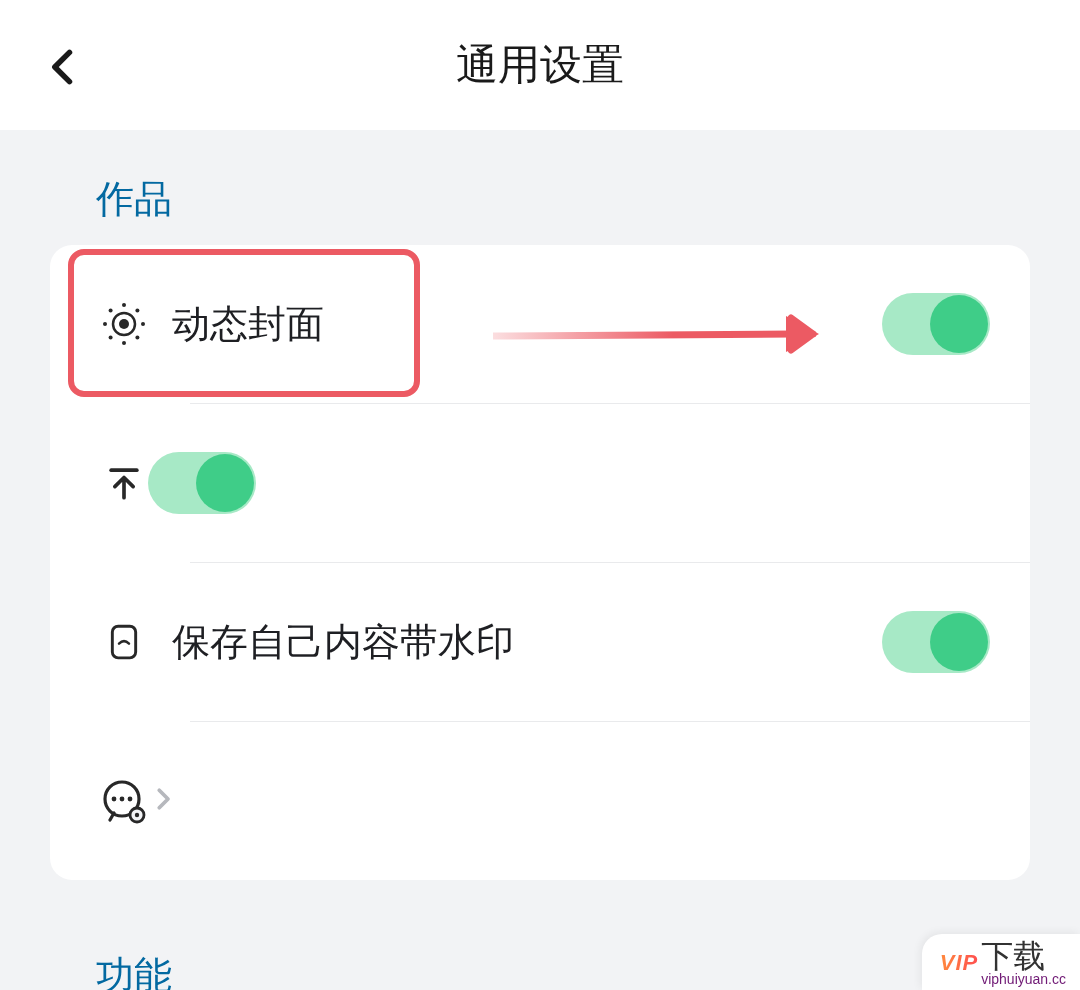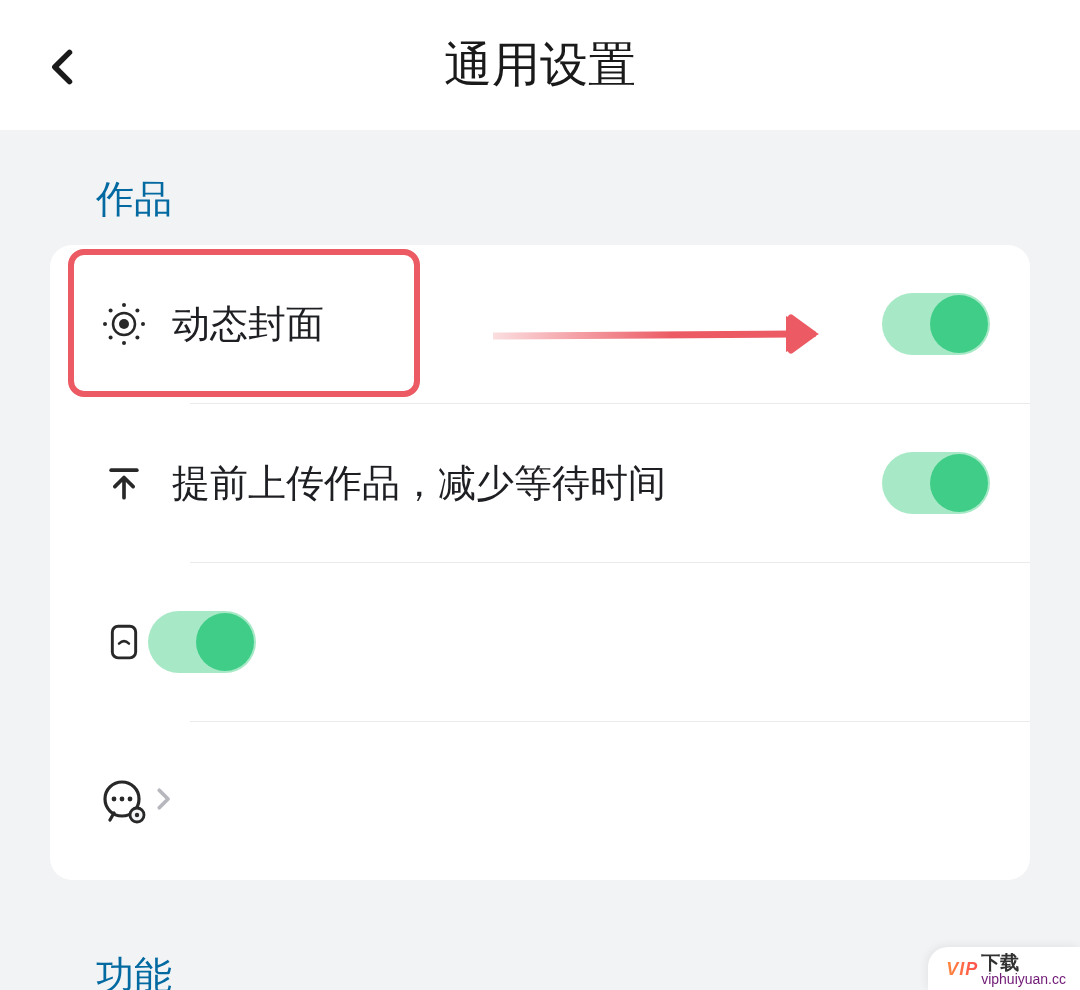--- a/index.html
+++ b/index.html
@@ -26,21 +26,21 @@
   position: absolute;
   left: 42px;
   top: 45px;
   width: 50px;
   height: 50px;
   cursor: pointer;
 }
 .page-title {
   width: 100%;
   text-align: center;
-  font-size: 48px;
+  font-size: 42px;
   font-weight: 500;
   color: #1a1a1a;
 }
 .section-label {
   font-size: 38px;
   color: #0369a1;
   padding: 44px 0 20px 96px;
 }
 .card {
   background: #fff;
@@ -121,33 +121,33 @@
   bottom: 0px;
   background: #fff;
   padding: 6px 14px 4px 18px;
   border-radius: 20px 0 0 0;
   display: flex;
   align-items: center;
   gap: 3px;
   box-shadow: -2px -2px 8px rgba(0,0,0,0.06);
 }
 .watermark-vip {
-  font-size: 18px;
+  font-size: 22px;
   font-weight: 800;
   font-style: italic;
   background: linear-gradient(90deg, #ff8a3d, #ff4f4f);
   -webkit-background-clip: text;
   background-clip: text;
   color: transparent;
   letter-spacing: 1px;
 }
 .watermark-text {
-  font-size: 19px;
+  font-size: 32px;
   color: #323232;
-  font-weight: 700;
+  font-weight: 400;
 }
 .watermark-url {
   font-size: 14px;
   color: #701a75;
 }
 .wm-stack { display:flex; flex-direction:column; align-items:flex-start; line-height:1;}
 </style>
 </head>
 <body>
 
@@ -189,35 +189,35 @@
 
   <div class="divider"></div>
 
   <div class="row">
     <div class="row-icon">
       <svg viewBox="0 0 48 48" width="44" height="44">
         <path d="M10 10 H38" stroke="#282828" stroke-width="4" stroke-linecap="round"></path>
         <path d="M24 40 V18 M24 18 L14 28 M24 18 L34 28" stroke="#282828" stroke-width="4" fill="none" stroke-linecap="round" stroke-linejoin="round"></path>
       </svg>
     </div>
-    <div class="row-label">提前上传作品，减少等待时间</div>
     <div class="toggle">
       <div class="toggle-knob"></div>
     </div>
   </div>
 
   <div class="divider"></div>
 
   <div class="row">
     <div class="row-icon">
       <svg viewBox="0 0 48 48" width="40" height="48">
         <rect x="10" y="5" width="28" height="38" rx="7" ry="7" fill="none" stroke="#282828" stroke-width="3.5"></rect>
         <path d="M18 26 Q24 20 30 26" stroke="#282828" stroke-width="3" fill="none" stroke-linecap="round"></path>
       </svg>
     </div>
+    <div class="row-label">保存自己内容带水印</div>
     <div class="toggle">
       <div class="toggle-knob"></div>
     </div>
   </div>
 
   <div class="divider"></div>
 
   <div class="row">
     <div class="row-icon">
       <svg viewBox="0 0 48 48" width="48" height="48">

